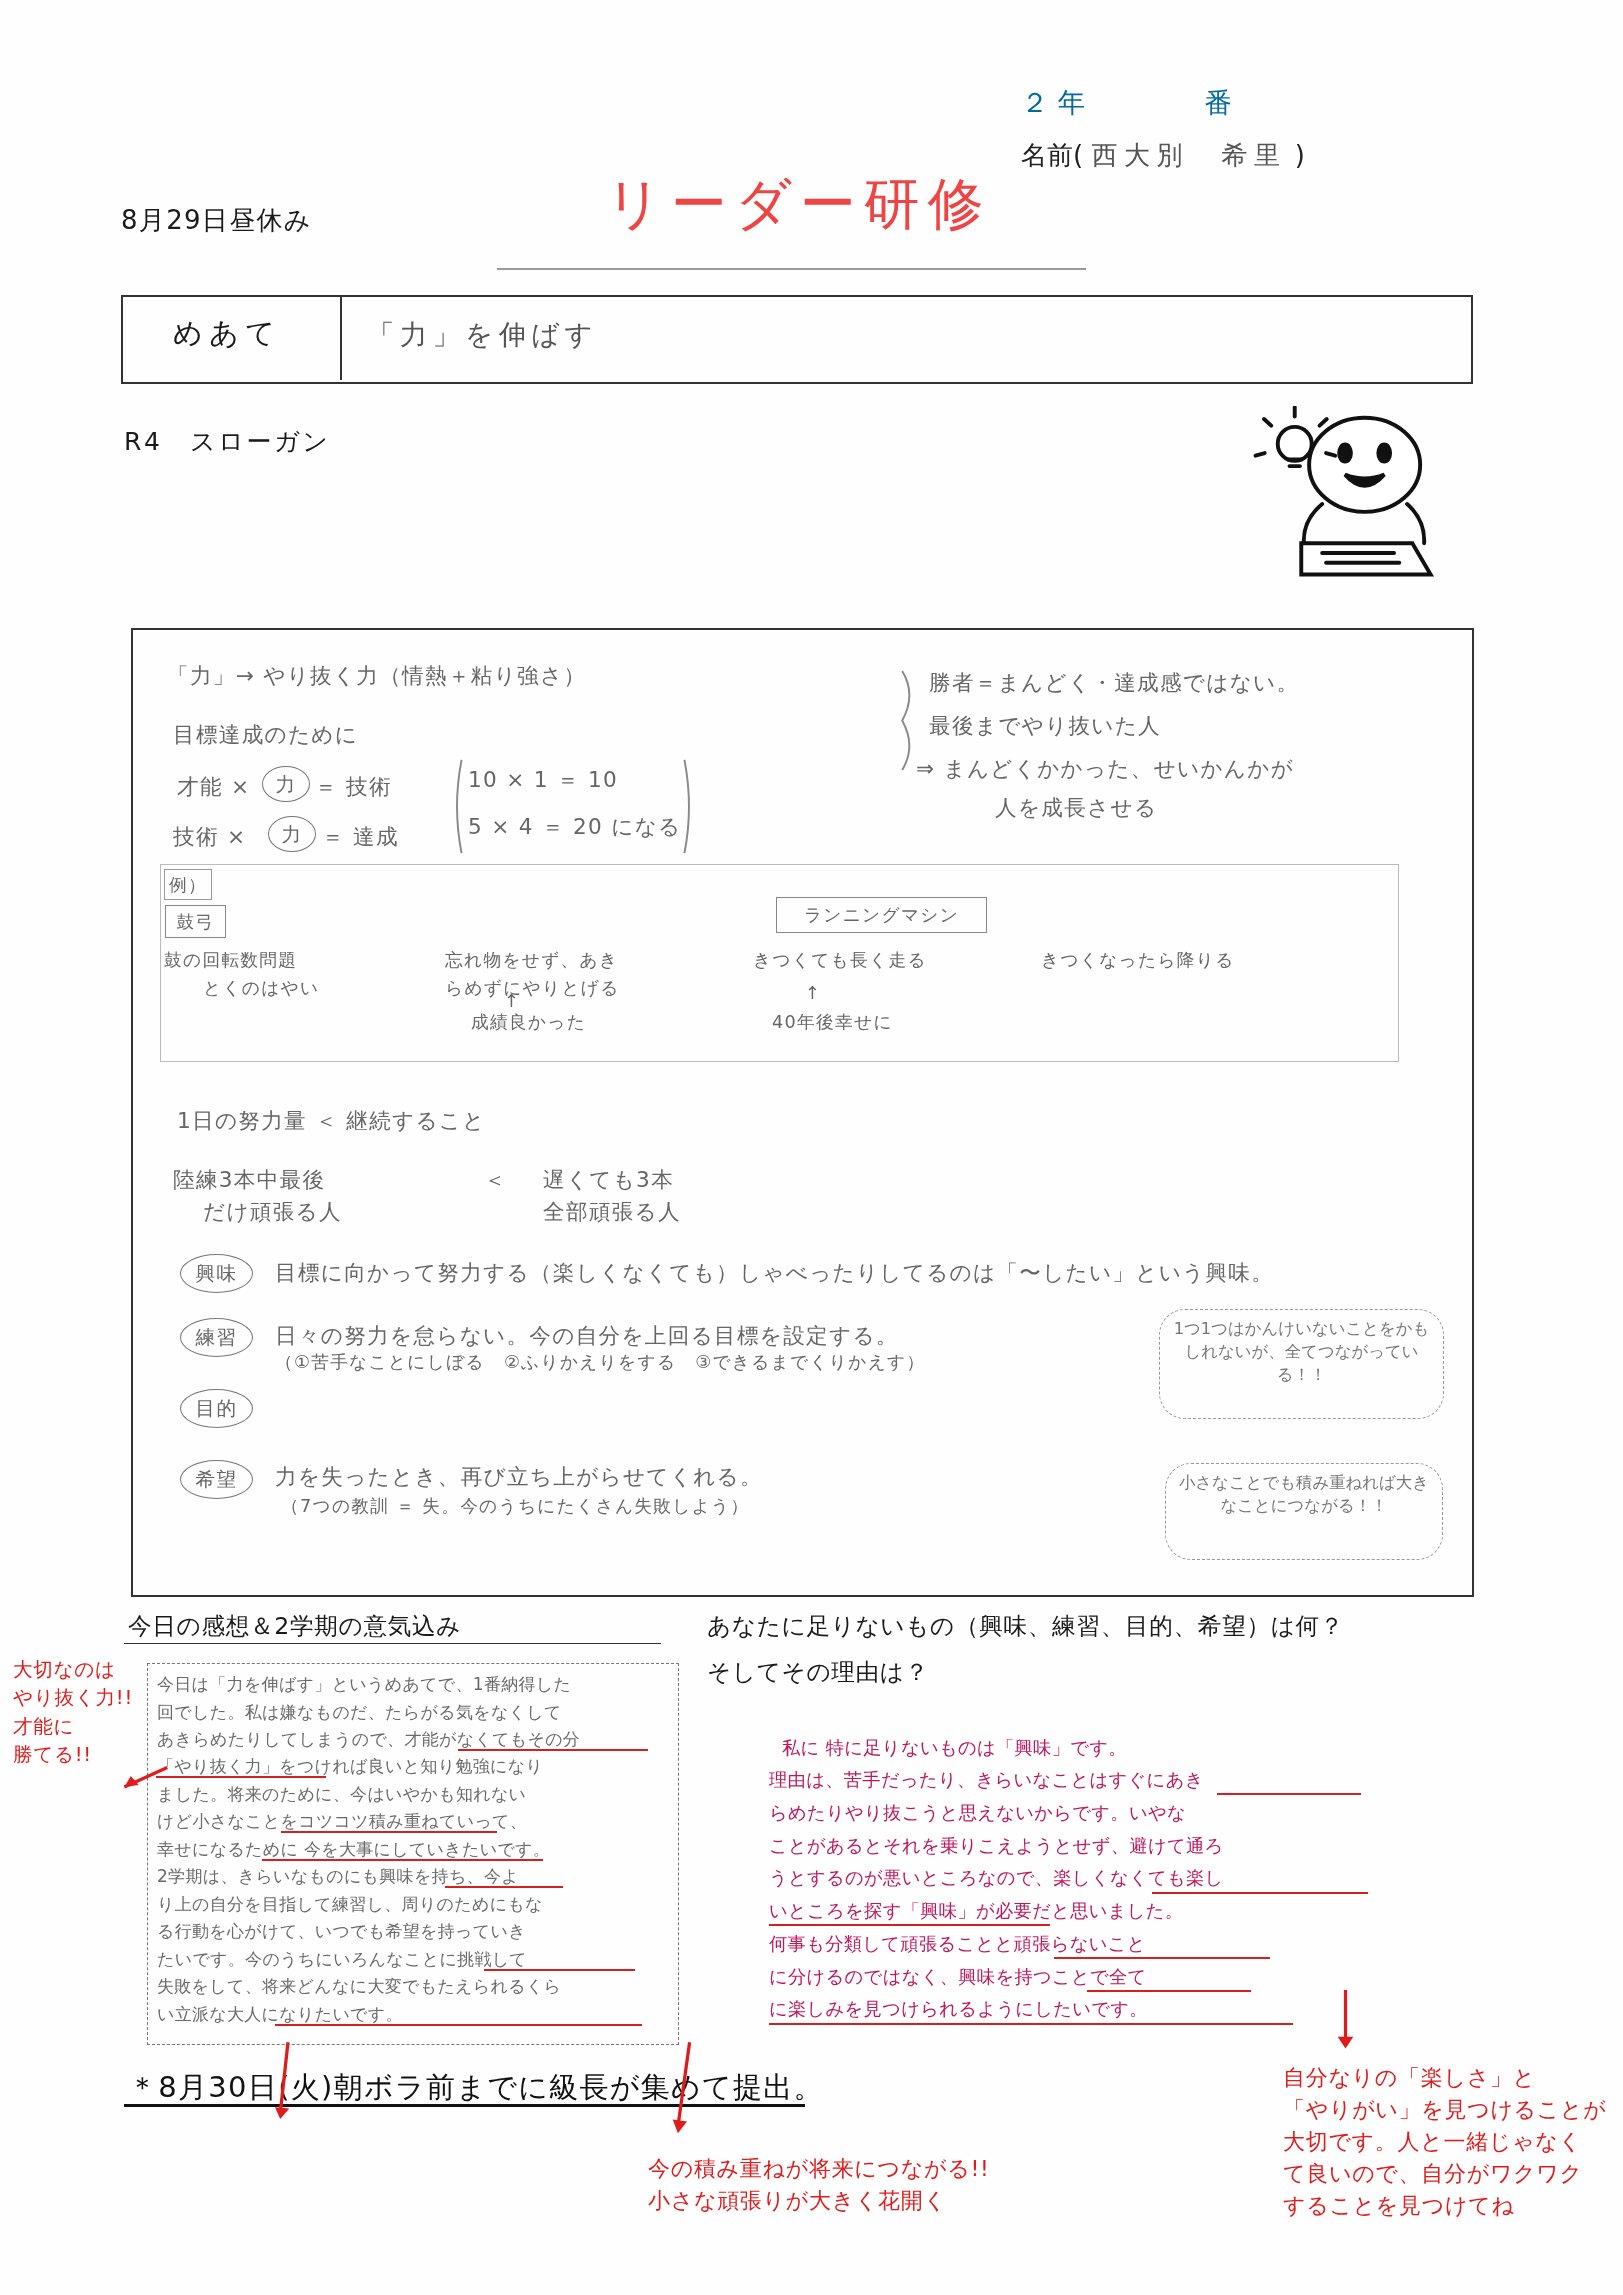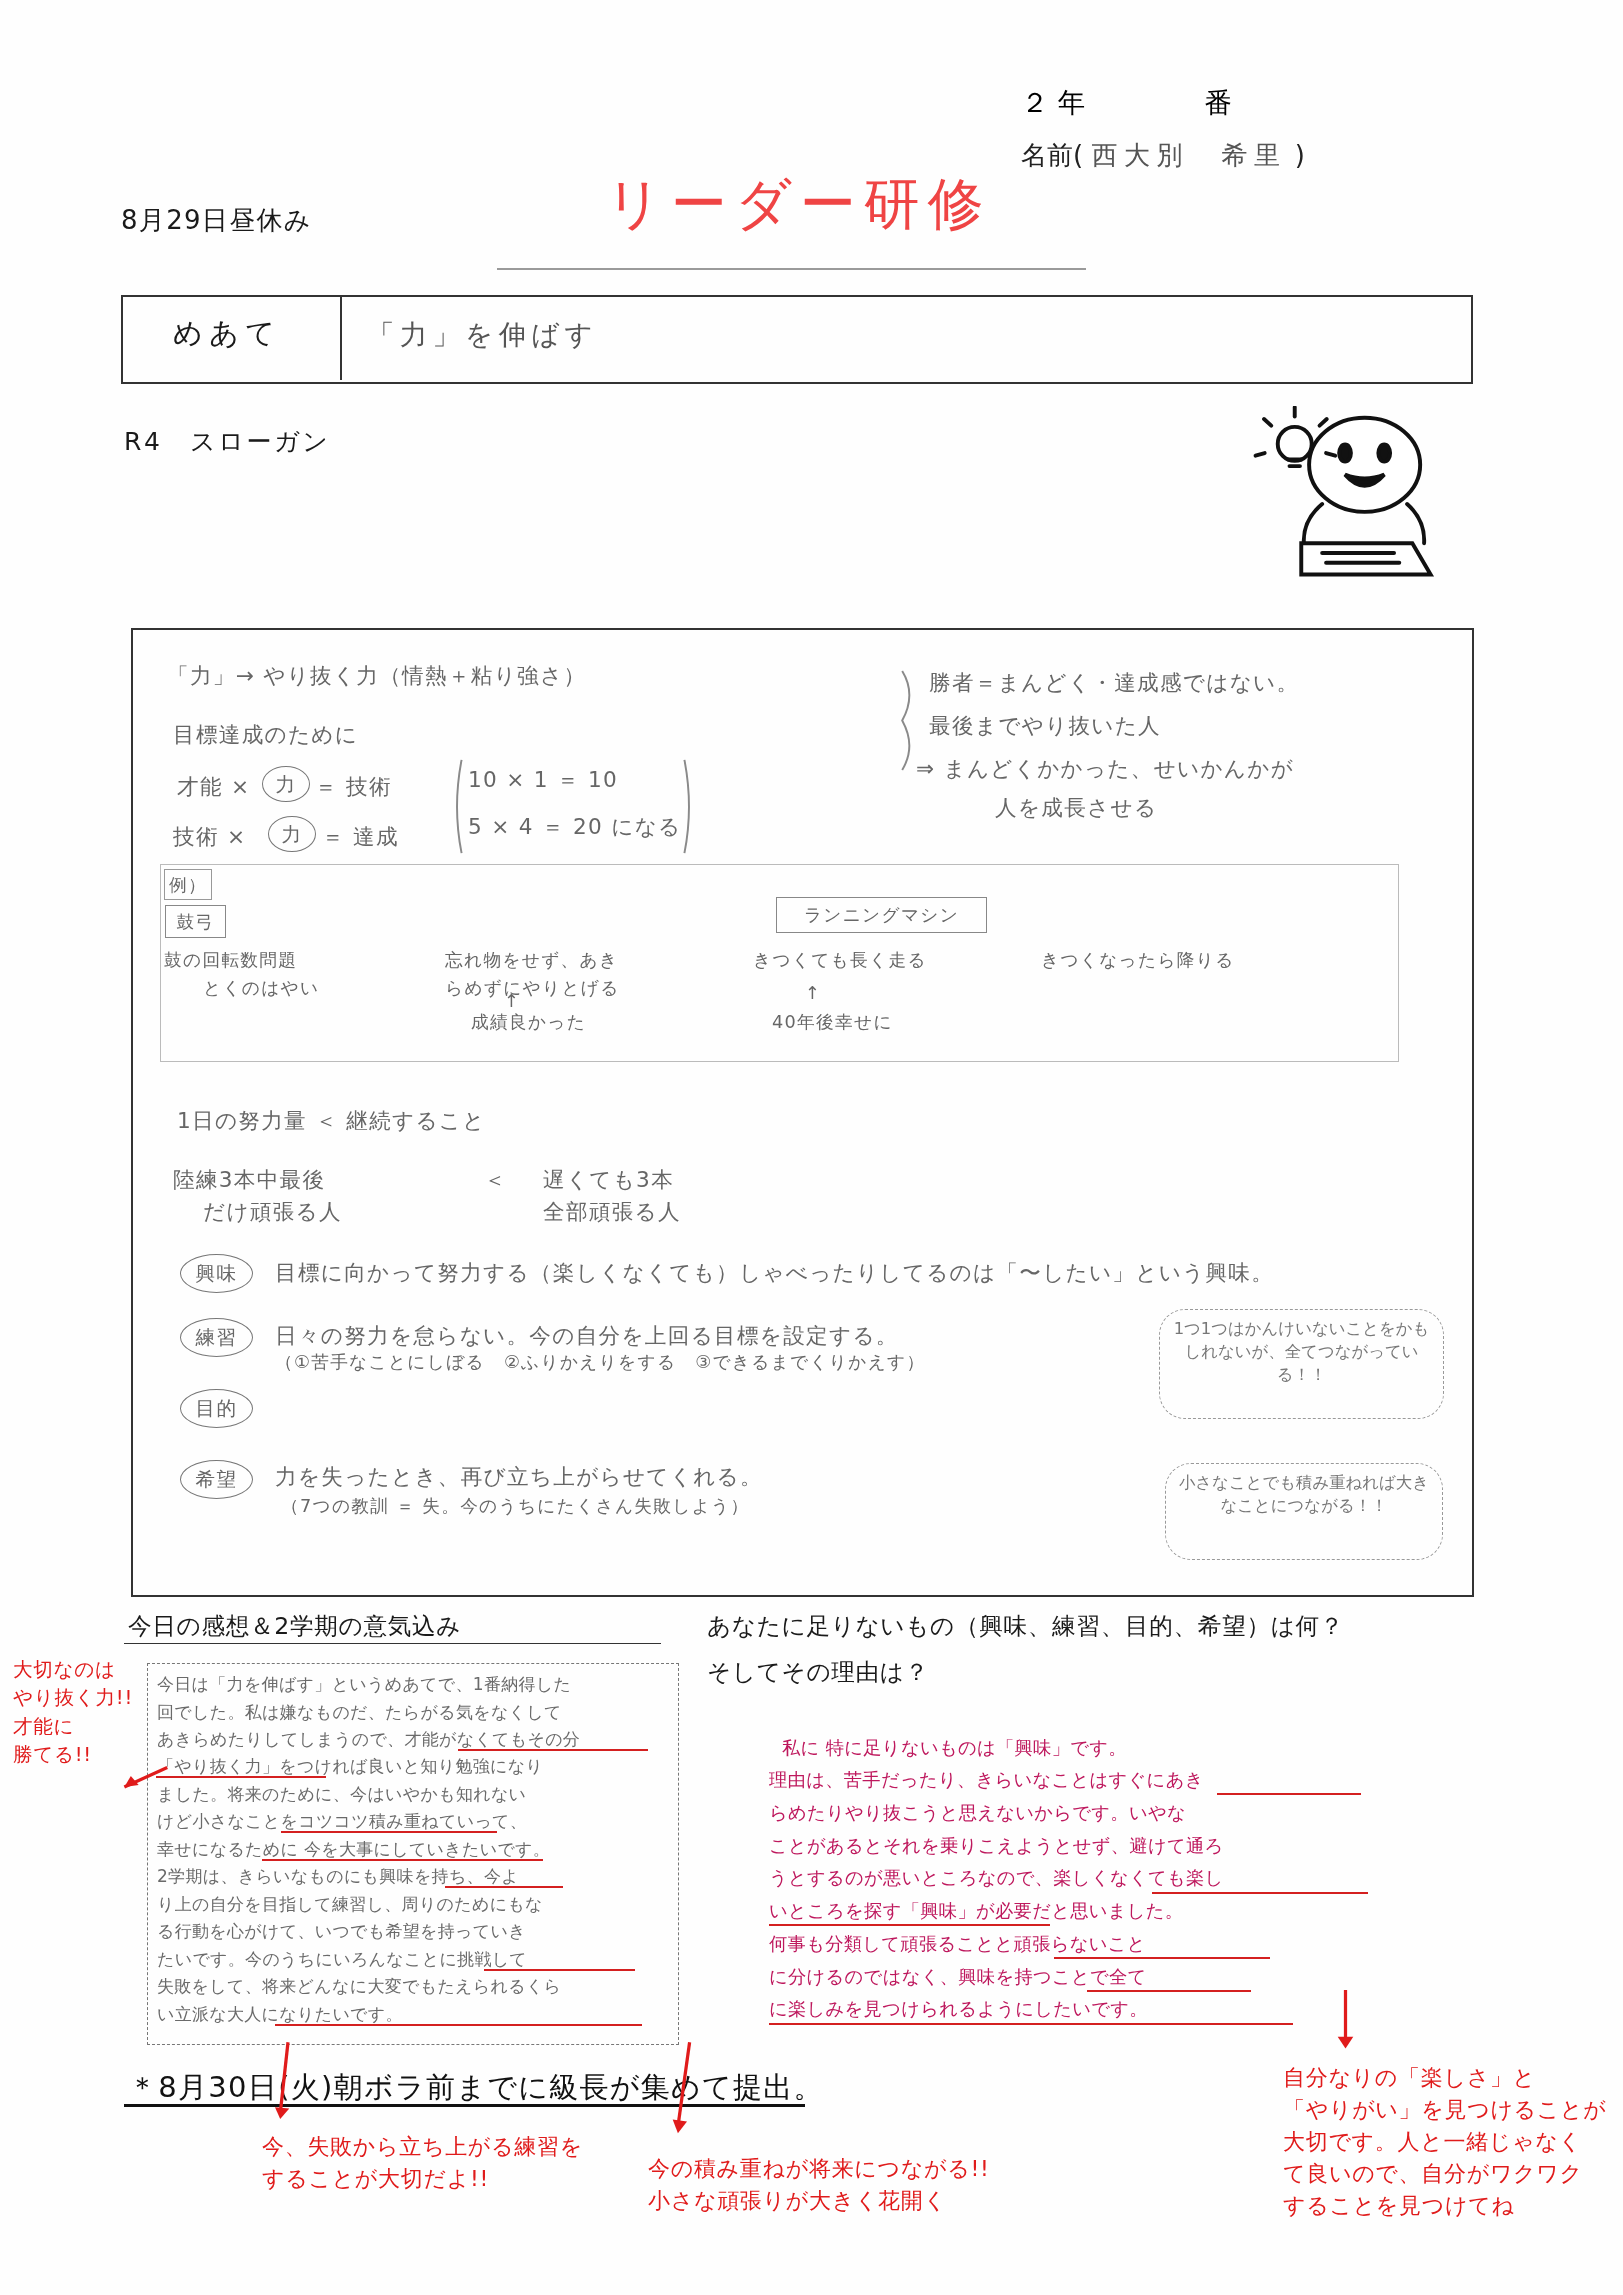--- a/index.html
+++ b/index.html
@@ -11,21 +11,21 @@
     overflow:hidden;
   }
   .sheet{position:absolute;inset:0;background:#fefefe;}
 
   
   .abs{position:absolute;}
   .hand{font-family:"DejaVu Sans", sans-serif;color:#3a3a3a;}
 
   
   #name-row{top:85px;left:1021px;width:537px;height:79px;}
-  #grade-line{font-size:27.5px;letter-spacing:9.2px;color:#000000;}
+  #grade-line{font-size:27.5px;letter-spacing:9.2px;color:#0369a1;}
   #name-line{font-size:26px;margin-top:17px;color:#222;}
   #name-value{font-family:"DejaVu Sans", sans-serif;color:#555;letter-spacing:6.5px;}
 
   #date-label{top:203px;left:121px;font-size:26px;letter-spacing:1.3px;}
 
   #main-title{
     top:167px;left:504px;width:589px;
     font-size:56px;letter-spacing:7.9px;
     color:#ef4444;text-align:center;
     font-weight:400;
@@ -276,22 +276,20 @@
 やり抜く力!!
 才能に
 勝てる!!</div>
   <div class="arrow" style="top:1761px;left:115px;">
     <svg width="59" height="39" viewBox="0 0 90 60">
         <path d="M80 10 L14 40" stroke="#e01b1b" stroke-width="5" fill="none"></path>
         <path d="M14 40 l22 -3 l-12 -14 z" fill="#e01b1b"></path>
       </svg>
   </div>
 
-  <div class="redpen big" style="top:2131px;left:262px;width:367px;white-space:pre-line;">今、失敗から立ち上がる練習を
-することが大切だよ!!</div>
   <div class="arrow" style="top:2042px;left:262px;">
     <svg width="39" height="85" viewBox="0 0 60 130">
         <path d="M40 0 L28 110" stroke="#e01b1b" stroke-width="5" fill="none"></path>
         <path d="M28 118 l14 -16 l-22 -2 z" fill="#e01b1b"></path>
       </svg>
   </div>
 
   <div class="redpen big" style="top:2153px;left:648px;width:471px;white-space:pre-line;">今の積み重ねが将来につながる!!
 小さな頑張りが大きく花開く</div>
   <div class="arrow" style="top:2042px;left:661px;">

